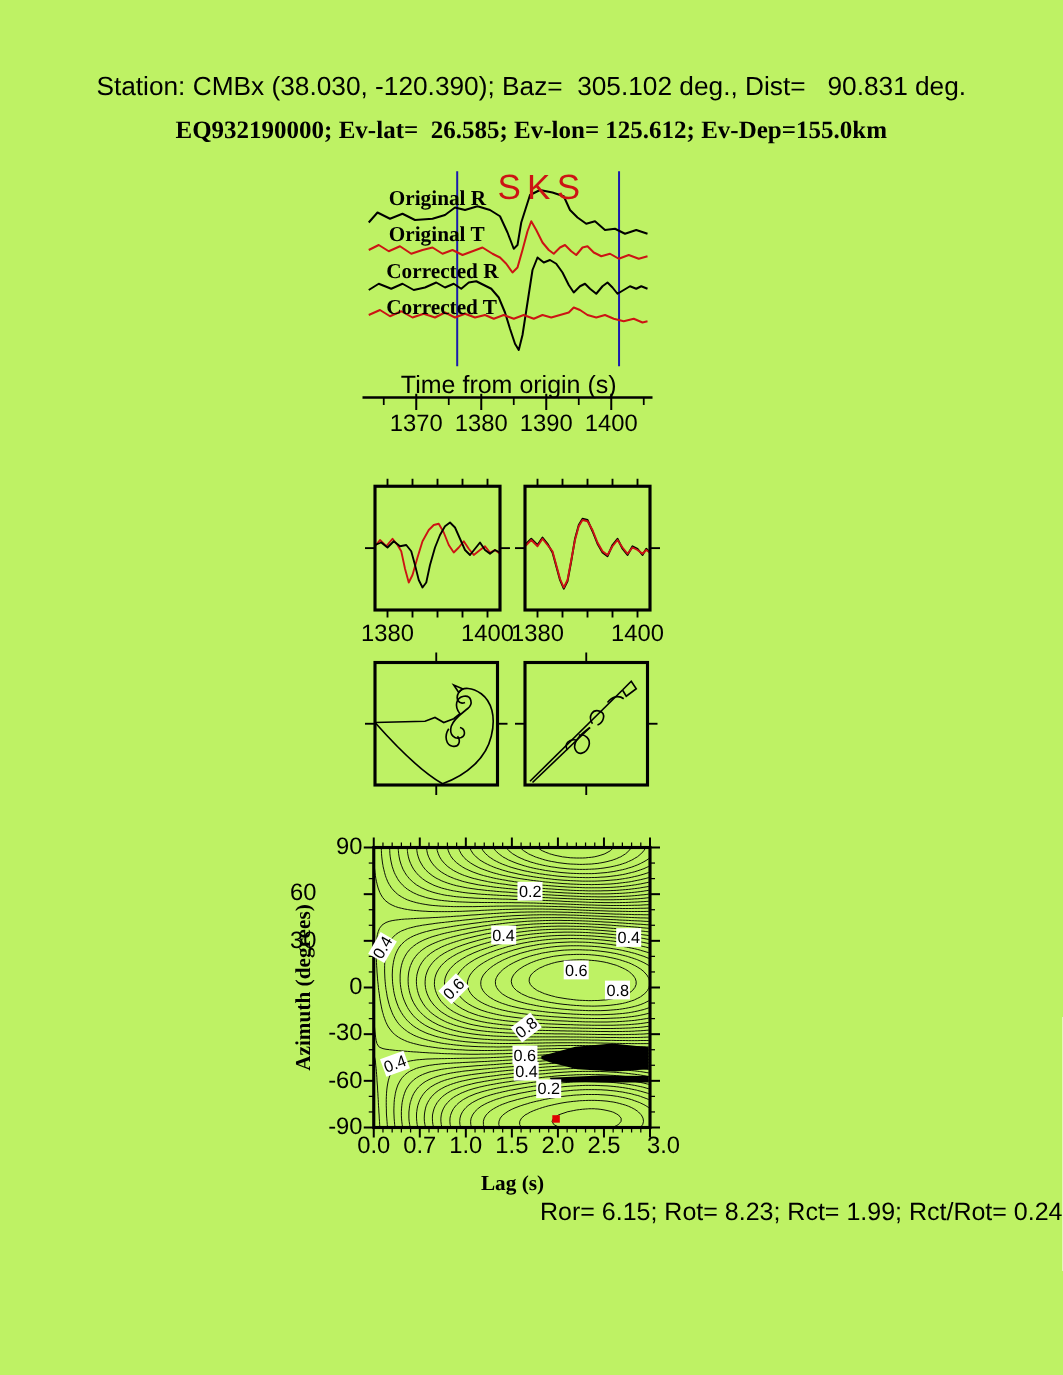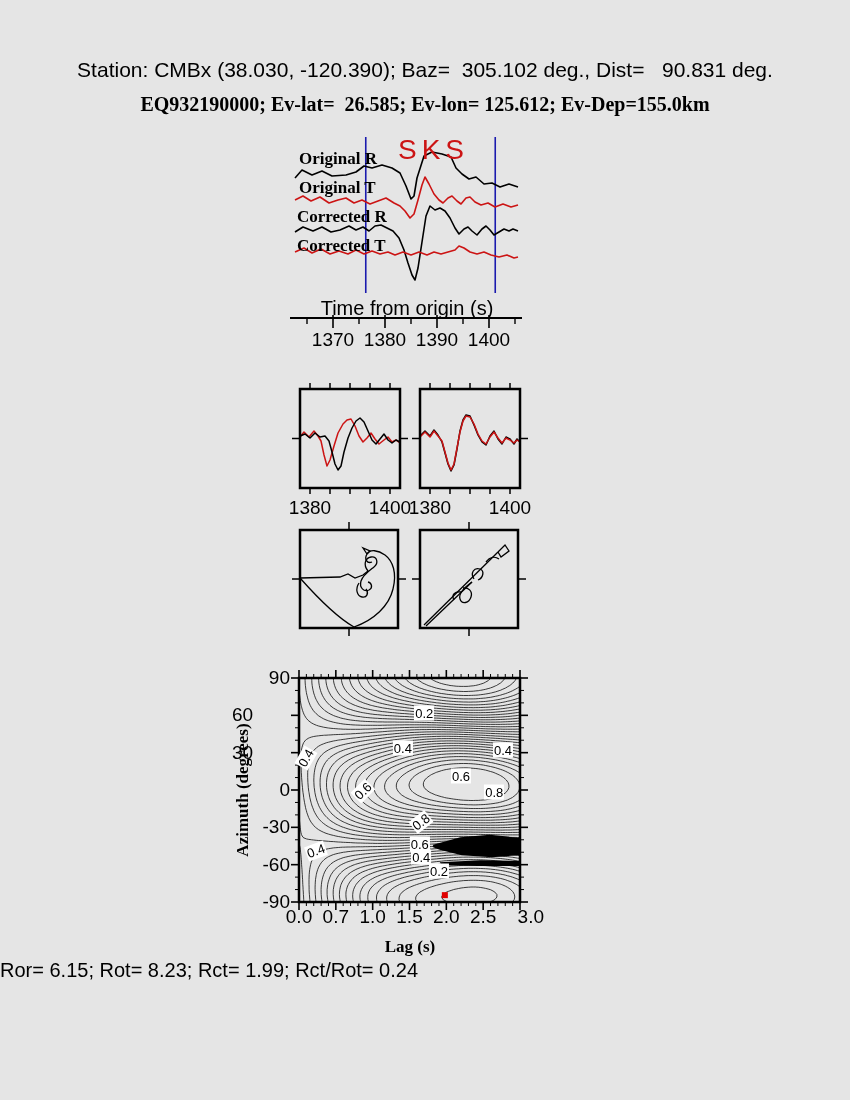--- a/index.html
+++ b/index.html
@@ -1,36 +1,36 @@
 <!DOCTYPE html>
 <html><head>
 <meta charset="utf-8">
 <style>
   html,body{margin:0;padding:0;background:#ffffff;}
-  #page{position:relative;width:850px;height:1100px;background:#e5e5e5;overflow:hidden;
+  #page{position:relative;width:850px;height:1100px;background:#bef264;overflow:hidden;
         font-family:"Liberation Sans",sans-serif;color:#000;}
   #fig-svg{position:absolute;left:0;top:0;}
   .txt{position:absolute;white-space:pre;}
   .hdr1{top:58px;left:0;width:850px;text-align:center;font-size:21px;
         font-family:"Liberation Sans",sans-serif;}
   .hdr2{top:93px;left:0;width:850px;text-align:center;font-size:20px;font-weight:bold;
         font-family:"Liberation Serif",serif;}
   .phase{left:398px;top:134px;width:76px;font-size:28px;
          letter-spacing:5px;font-family:"Liberation Sans",sans-serif;}
-  .trlabel{font-size:17px;font-weight:bold;font-family:"Liberation Serif",serif;}
+  .trlabel{font-size:17px;font-weight:bold;font-family:"Liberation Serif",serif;margin-left:12px;}
   .axlabel{font-size:20px;font-family:"Liberation Sans",sans-serif;}
   .ticklab{position:absolute;font-size:19px;font-family:"Liberation Sans",sans-serif;
            text-align:center;}
   .ctitle{left:278px;top:650px;width:264px;text-align:center;font-size:17px;
           font-weight:bold;font-family:"Liberation Serif",serif;}
   .ylab{left:243px;top:790px;transform:translate(-50%,-50%) rotate(-90deg);
         font-size:17px;font-weight:bold;font-family:"Liberation Serif",serif;}
   .xlab{left:335px;top:937px;width:150px;text-align:center;font-size:17px;
         font-weight:bold;font-family:"Liberation Serif",serif;}
-  .stats{top:959px;left:0;width:850px;text-align:left;font-size:20px;
+  .stats{top:959px;left:0;width:850px;text-align:right;font-size:20px;
          font-family:"Liberation Sans",sans-serif;}
   .clabel{position:absolute;font-size:13px;font-family:"Liberation Sans",sans-serif;
           background:#fff;line-height:13px;padding:1px 1px;}
 </style>
 </head>
 <body>
 
 <div id="page">
   <svg id="fig-svg" width="850" height="1100" viewBox="0 0 850 1100">
       <line x1="365.75999999999976" y1="137" x2="365.75999999999976" y2="293" stroke="#1a1aae" stroke-width="1.6"></line>

